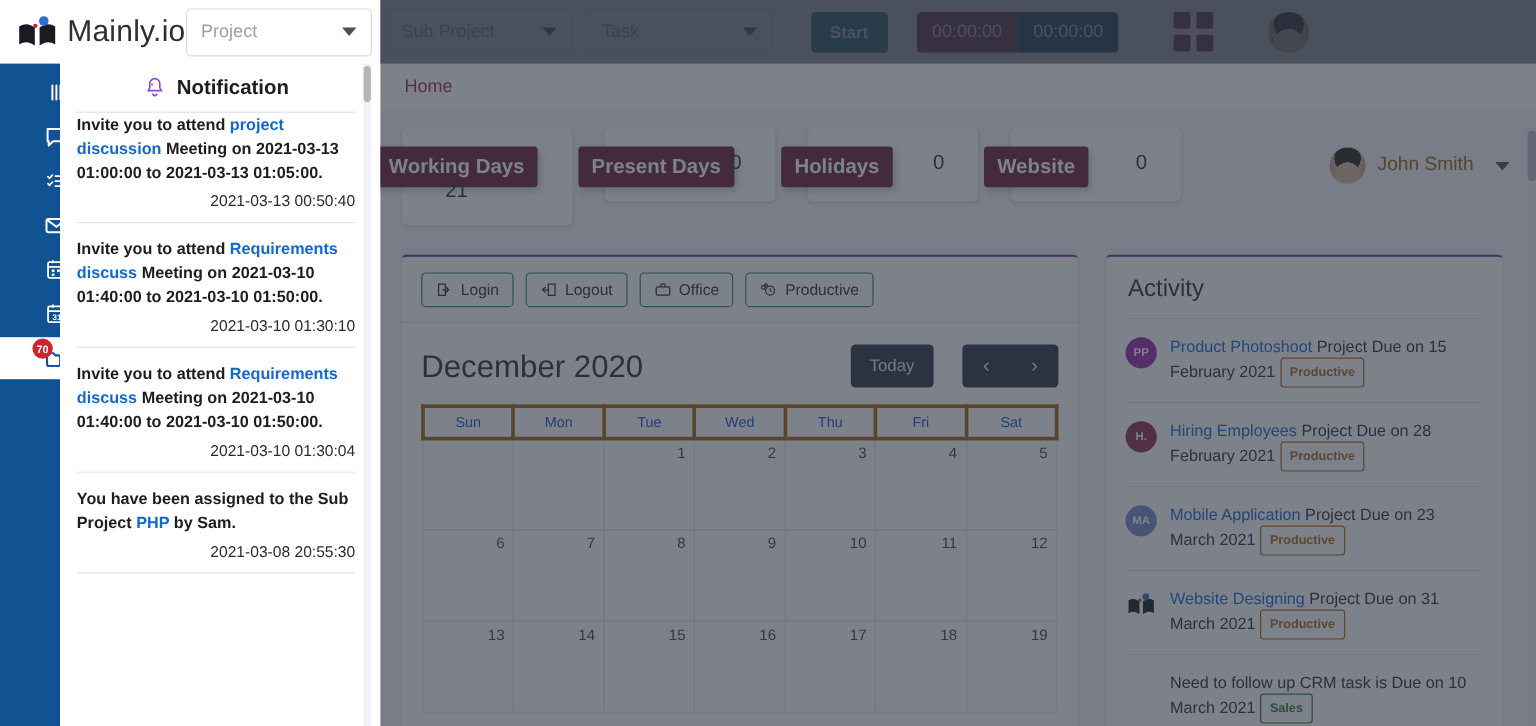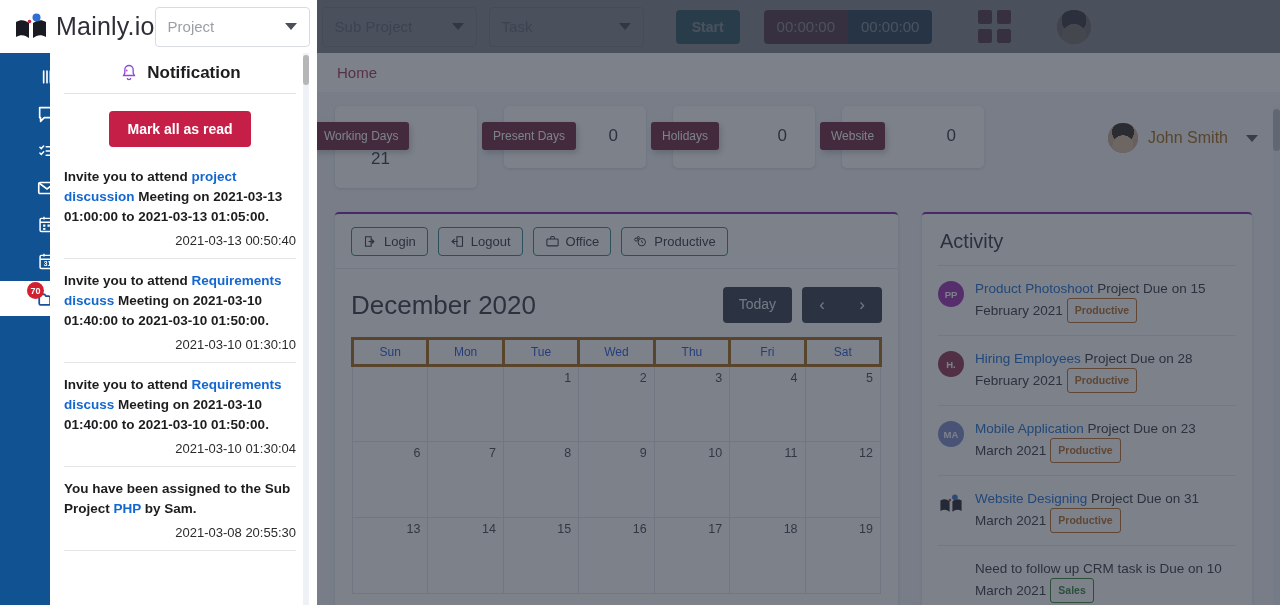--- a/index.html
+++ b/index.html
@@ -122,21 +122,21 @@
 
   .stats { display:flex; gap:27px; }
   .stat-card {
     background:#fff; border-radius:5px; position:relative;
     box-shadow:0 1px 3px rgba(0,0,0,.13);
     height:62px; width:142px;
   }
   .stat-card.big { height:82px; }
   .stat-label {
     position:absolute; left:-22px; top:16px;
-    background:#6b1c34; color:#fff; font-size:12px; font-weight:400;
+    background:#6b1c34; color:#fff; font-size:17px; font-weight:700;
     padding:7px 11px; border-radius:3px; white-space:nowrap;
     box-shadow:2px 3px 6px rgba(0,0,0,.22);
   }
   .stat-value {
     position:absolute; font-size:17px; color:#2b2f38; font-weight:400;
   }
   .stat-value.inline { right:28px; top:20px; }
   .stat-value.below  { left:36px; top:43px; }
 
   .cols { display:flex; gap:24px; margin-top:24px; }
@@ -151,21 +151,21 @@
   .cal-filters { display:flex; gap:10px; padding:13px 16px 12px; }
   .fbtn {
     border:1px solid #2f7f83; border-radius:4px; color:#2a3038;
     font-size:13px; padding:6px 11px; display:flex; align-items:center; gap:6px;
     background:#fff;
   }
   .cal-filters-sep { height:1px; background:#e8eaee; }
 
   .cal-head { display:flex; align-items:center; justify-content:space-between; padding:18px 16px 14px; }
   .cal-title { font-size:26px; color:#2b2f38; font-weight:400; }
-  .cal-nav { display:flex; gap:10px; }
+  .cal-nav { display:flex; gap:24px; }
   .today-btn {
     background:#2b3442; color:#e6e8ec; font-size:14px; border-radius:4px;
     padding:9px 16px;
   }
   .arrows { background:#2b3442; border-radius:4px; display:flex; }
   .arrows span {
     width:40px; height:36px; display:flex;align-items:center;justify-content:center;
     color:#e6e8ec; font-size:17px;
   }
   .cal-grid { padding:0 16px 0; }
@@ -480,23 +480,20 @@
 <div class="notif-panel">
   <div class="notif-head">
     <svg width="20" height="20" viewBox="0 0 24 24" fill="none" stroke="#8a4bd6" stroke-width="1.6">
       <path d="M12 3a5 5 0 0 0-5 5v4l-1.5 3h13L17 12V8a5 5 0 0 0-5-5z"></path>
       <path d="M10 18a2 2 0 0 0 4 0"></path>
       <circle cx="9.3" cy="9" r="1.1" fill="#d04bd6" stroke="none"></circle>
     </svg>
     <span>Notification</span>
   </div>
   <div class="notif-sep"></div>
-  <div class="mark-wrap">
-    <div class="mark-btn">Mark all as read</div>
-  </div>
   <div id="notif-list">
       <div class="n-item">
         <div class="n-text"><span>Invite you to attend </span><a>project discussion</a><span> Meeting on 2021-03-13 01:00:00 to 2021-03-13 01:05:00.</span></div>
         <div class="n-time">2021-03-13 00:50:40</div>
       </div>
       <div class="n-div"></div>
       <div class="n-item">
         <div class="n-text"><span>Invite you to attend </span><a>Requirements discuss</a><span> Meeting on 2021-03-10 01:40:00 to 2021-03-10 01:50:00.</span></div>
         <div class="n-time">2021-03-10 01:30:10</div>
       </div>

